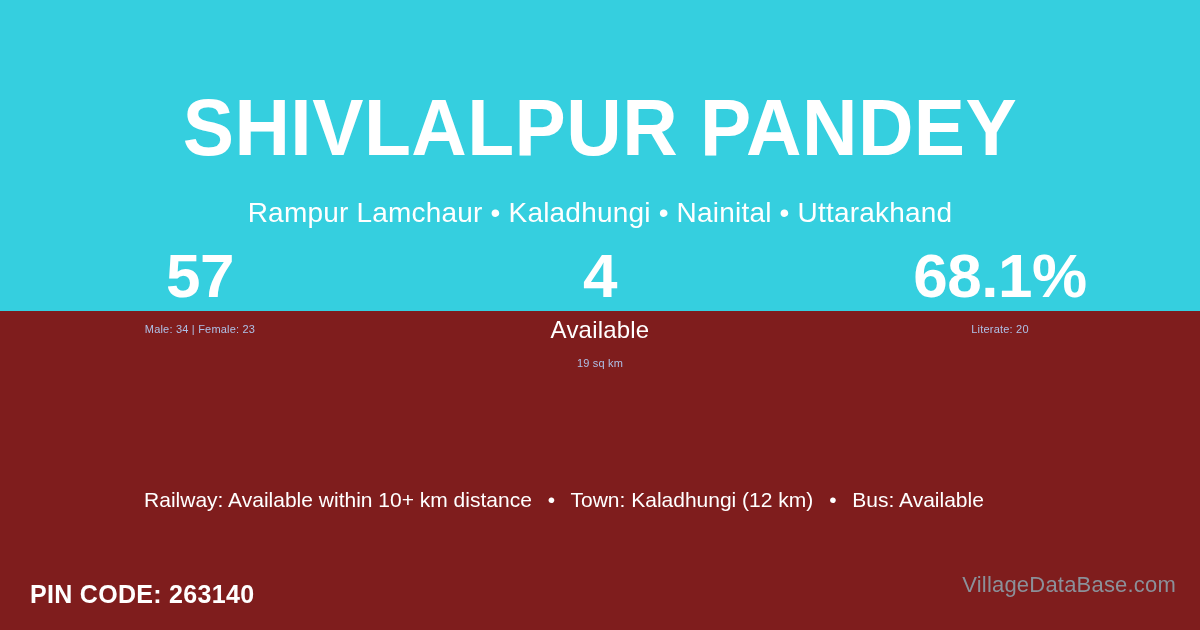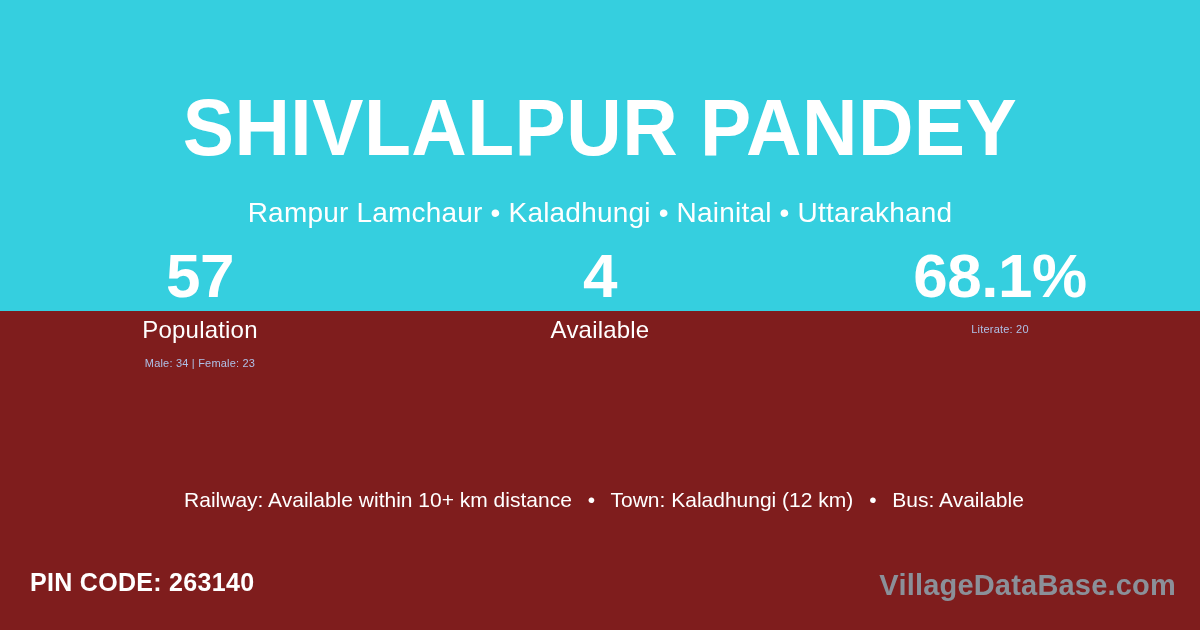--- a/index.html
+++ b/index.html
@@ -119,80 +119,79 @@
     position: absolute;
     left: 0;
     top: 484px;
     width: 1128px;
     text-align: center;
     color: #ffffff;
     font-size: 21px;
     font-weight: 400;
     line-height: 32px;
     white-space: nowrap;
-    padding-left: 40px;
   }
   .facilities .sep {
     display: inline-block;
     padding: 0 10px;
     color: #ffffff;
   }
 
   
   .footer {
     position: absolute;
     left: 0;
     bottom: 0;
     width: 1200px;
     height: 78px;
   }
   .pin-code {
     position: absolute;
     left: 30px;
-    top: 14px;
+    top: 26px;
     color: #ffffff;
     font-size: 25px;
     font-weight: 700;
     letter-spacing: 0.3px;
     line-height: 32px;
   }
   .watermark {
     position: absolute;
     right: 24px;
     top: 18px;
     color: #8b9099;
-    font-size: 29px;
-    font-weight: 700;
+    font-size: 22px;
+    font-weight: 400;
     letter-spacing: 0.2px;
     line-height: 30px;
   }
 </style>
 </head>
 <body>
 
 <div class="card">
 
   <div class="band-cyan"></div>
 
   <div class="header">
     <h1 class="village-title">SHIVLALPUR PANDEY</h1>
     <div class="village-subtitle">Rampur Lamchaur • Kaladhungi • Nainital • Uttarakhand</div>
   </div>
 
   <div class="stats">
 
     <div class="stat-col">
       <span class="stat-value">57</span>
-      <span class="stat-label">Population</span>
       <span class="stat-sub">Male: 34 | Female: 23</span>
     </div>
 
     <div class="stat-col">
       <span class="stat-value">4</span>
       <span class="stat-label">Available</span>
+      <span class="stat-sub">19 sq km</span>
     </div>
 
     <div class="stat-col">
       <span class="stat-value">68.1%</span>
       <span class="stat-sub">Literate: 20</span>
     </div>
 
   </div>
 
   <div class="facilities">

